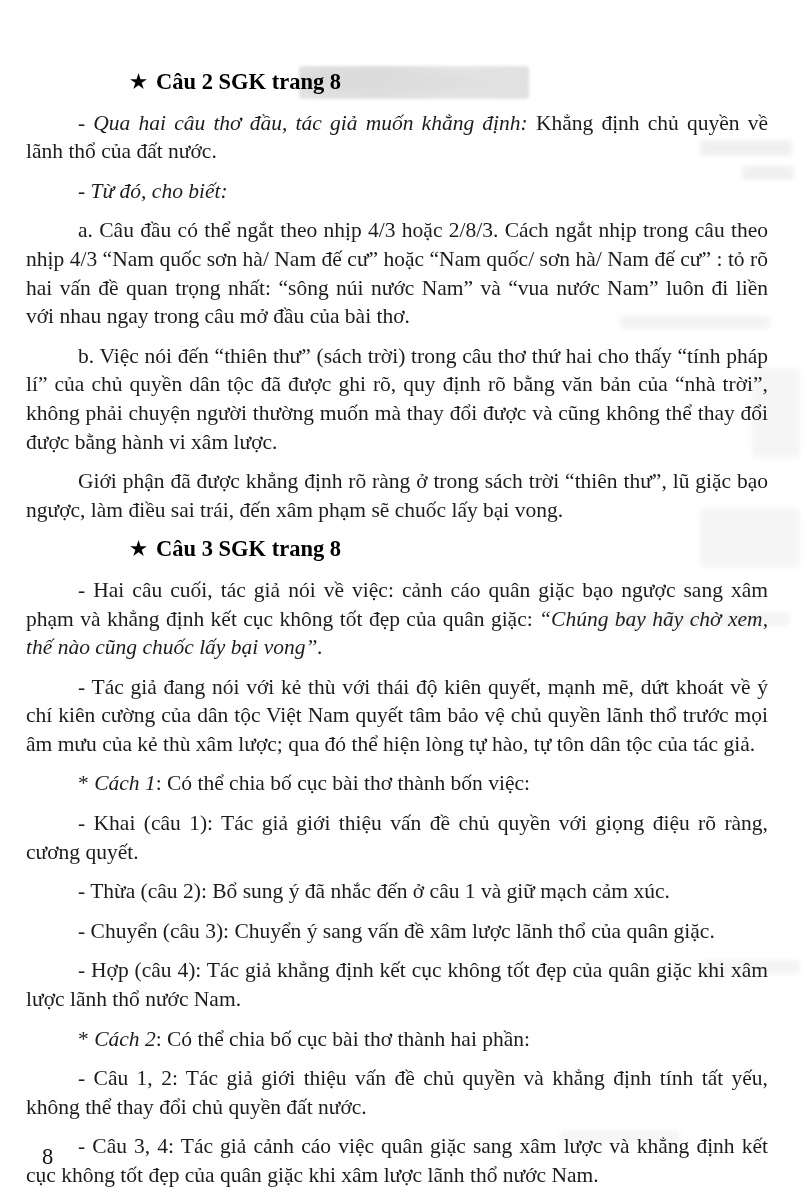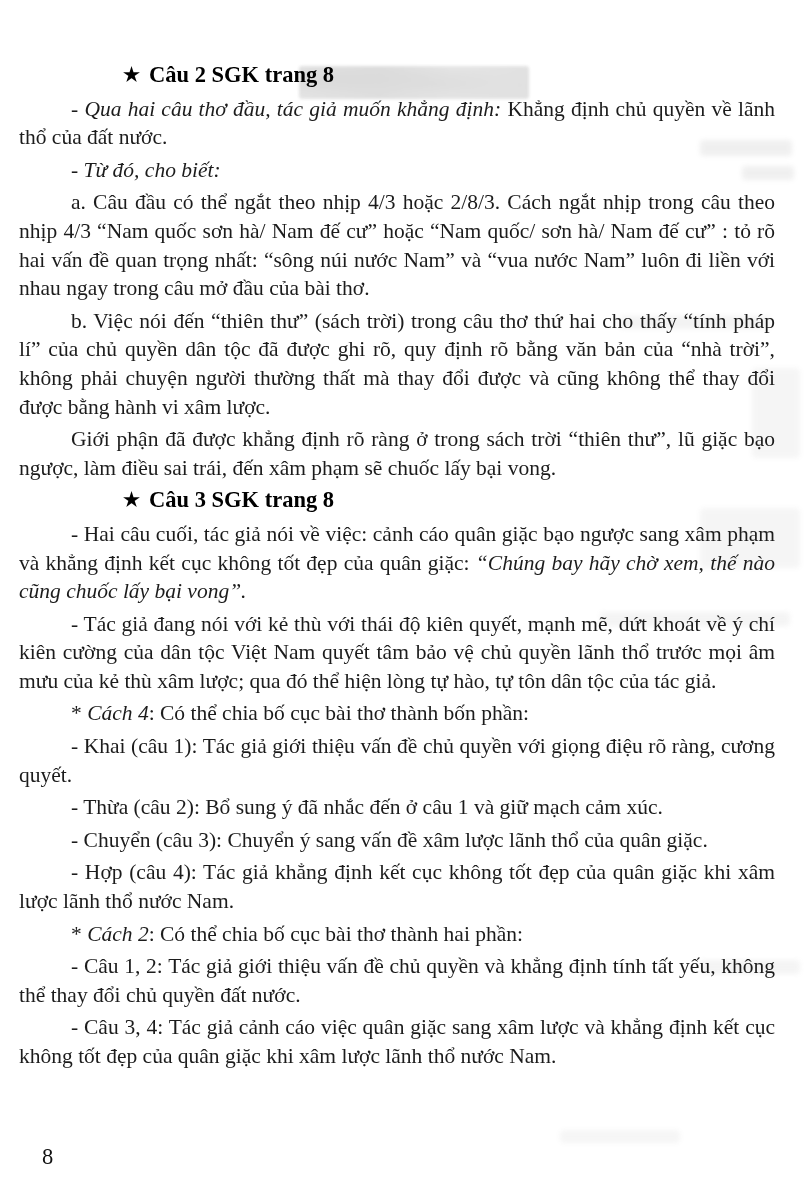--- a/index.html
+++ b/index.html
@@ -20,21 +20,21 @@
     position: absolute;
     left: 15px;
     top: 57px;
     width: 764px;
     font-size: 21.5px;
     line-height: 28.6px;
     text-align: justify;
     text-justify: inter-word;
   }
   .content p {
-    margin: 4px;
+    margin: 11px;
     text-indent: 52px;
   }
   .q-heading {
     margin: 2px 0 1px 0;
     text-indent: 67px;
     font-weight: bold;
     font-size: 22.5px;
     color: #000;
     text-align: left;
   }
@@ -103,33 +103,33 @@
 
     <p class="q-heading"><span class="star">★</span><span>Câu 2 SGK trang 8</span></p>
 
     <p><span class="bi">- Qua hai câu thơ đầu, tác giả muốn khẳng định:</span><span> Khẳng định chủ quyền về lãnh thổ của đất nước.</span></p>
 
     <p><span class="bi">- Từ đó, cho biết:</span></p>
 
     <p>a. Câu đầu có thể ngắt theo nhịp 4/3 hoặc 2/8/3. Cách ngắt nhịp trong câu theo nhịp 4/3 “Nam quốc sơn hà/ Nam đế cư” hoặc “Nam quốc/ sơn hà/ Nam đế cư” : tỏ rõ hai vấn đề quan trọng nhất: “sông núi nước Nam” và “vua nước Nam” luôn đi liền với nhau ngay trong câu mở đầu của bài thơ.</p>
 
 
-    <p>b. Việc nói đến “thiên thư” (sách trời) trong câu thơ thứ hai cho thấy “tính pháp lí” của chủ quyền dân tộc đã được ghi rõ, quy định rõ bằng văn bản của “nhà trời”, không phải chuyện người thường thất mà thay đổi được và cũng không thể thay đổi được bằng hành vi xâm lược.</p>
+    <p>b. Việc nói đến “thiên thư” (sách trời) trong câu thơ thứ hai cho thấy “tính pháp lí” của chủ quyền dân tộc đã được ghi rõ, quy định rõ bằng văn bản của “nhà trời”, không phải chuyện người thường muốn mà thay đổi được và cũng không thể thay đổi được bằng hành vi xâm lược.</p>
 
     <p>Giới phận đã được khẳng định rõ ràng ở trong sách trời “thiên thư”, lũ giặc bạo ngược, làm điều sai trái, đến xâm phạm sẽ chuốc lấy bại vong.</p>
 
     <p class="q-heading"><span class="star">★</span><span>Câu 3 SGK trang 8</span></p>
 
     <p><span>- Hai câu cuối, tác giả nói về việc: cảnh cáo quân giặc bạo ngược sang xâm phạm và khẳng định kết cục không tốt đẹp của quân giặc: </span><span class="it">“Chúng bay hãy chờ xem, thế nào cũng chuốc lấy bại vong”.</span></p>
 
     <p>- Tác giả đang nói với kẻ thù với thái độ kiên quyết, mạnh mẽ, dứt khoát về ý chí kiên cường của dân tộc Việt Nam quyết tâm bảo vệ chủ quyền lãnh thổ trước mọi âm mưu của kẻ thù xâm lược; qua đó thể hiện lòng tự hào, tự tôn dân tộc của tác giả.</p>
 
 
 
-    <p><span>* </span><span class="bi">Cách 4</span><span>: Có thể chia bố cục bài thơ thành bốn phần:</span></p>
+    <p><span>* </span><span class="bi">Cách 1</span><span>: Có thể chia bố cục bài thơ thành bốn việc:</span></p>
 
     <p>- Khai (câu 1): Tác giả giới thiệu vấn đề chủ quyền với giọng điệu rõ ràng, cương quyết.</p>
 
     <p>- Thừa (câu 2): Bổ sung ý đã nhắc đến ở câu 1 và giữ mạch cảm xúc.</p>
 
     <p>- Chuyển (câu 3): Chuyển ý sang vấn đề xâm lược lãnh thổ của quân giặc.</p>
 
     <p>- Hợp (câu 4): Tác giả khẳng định kết cục không tốt đẹp của quân giặc khi xâm lược lãnh thổ nước Nam.</p>
 
     <p><span>* </span><span class="bi">Cách 2</span><span>: Có thể chia bố cục bài thơ thành hai phần:</span></p>

